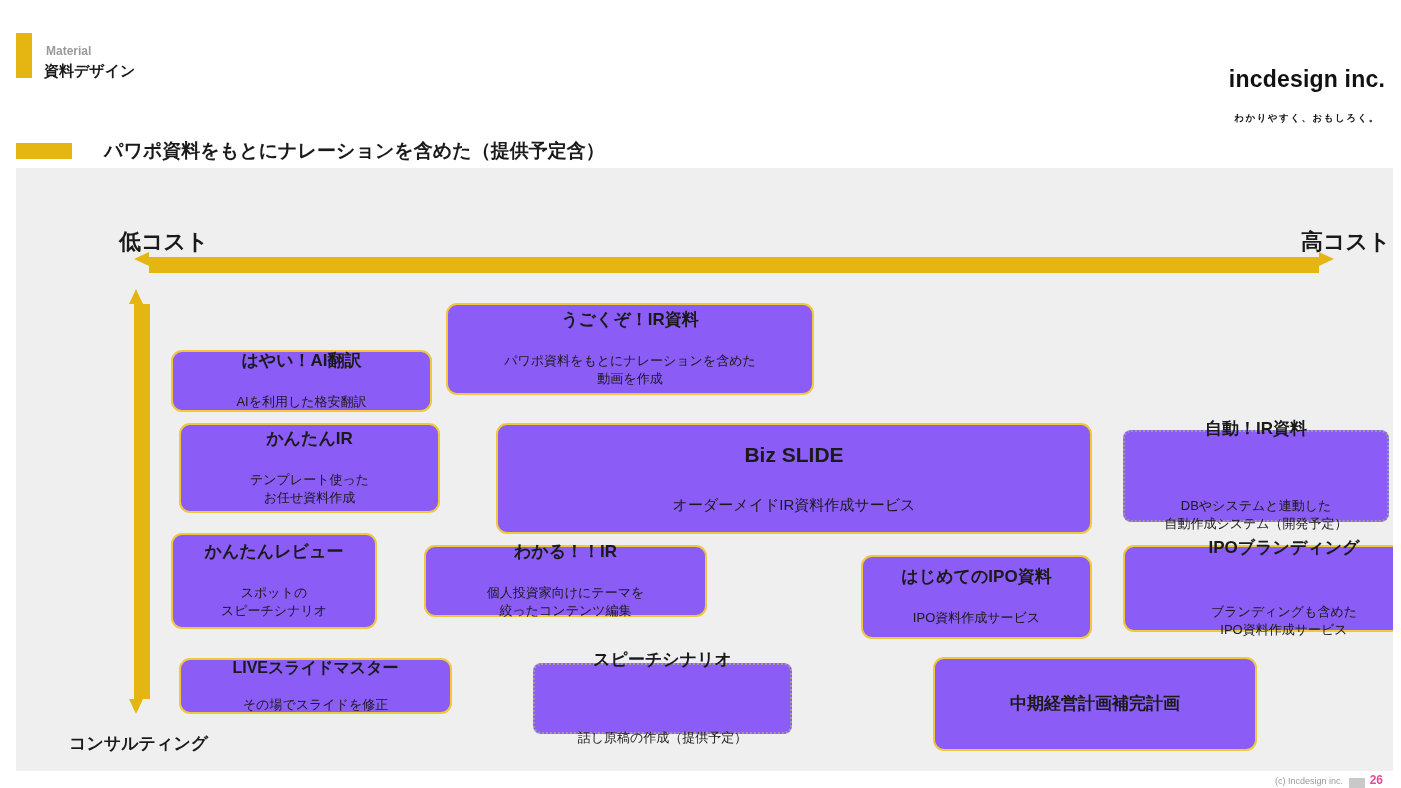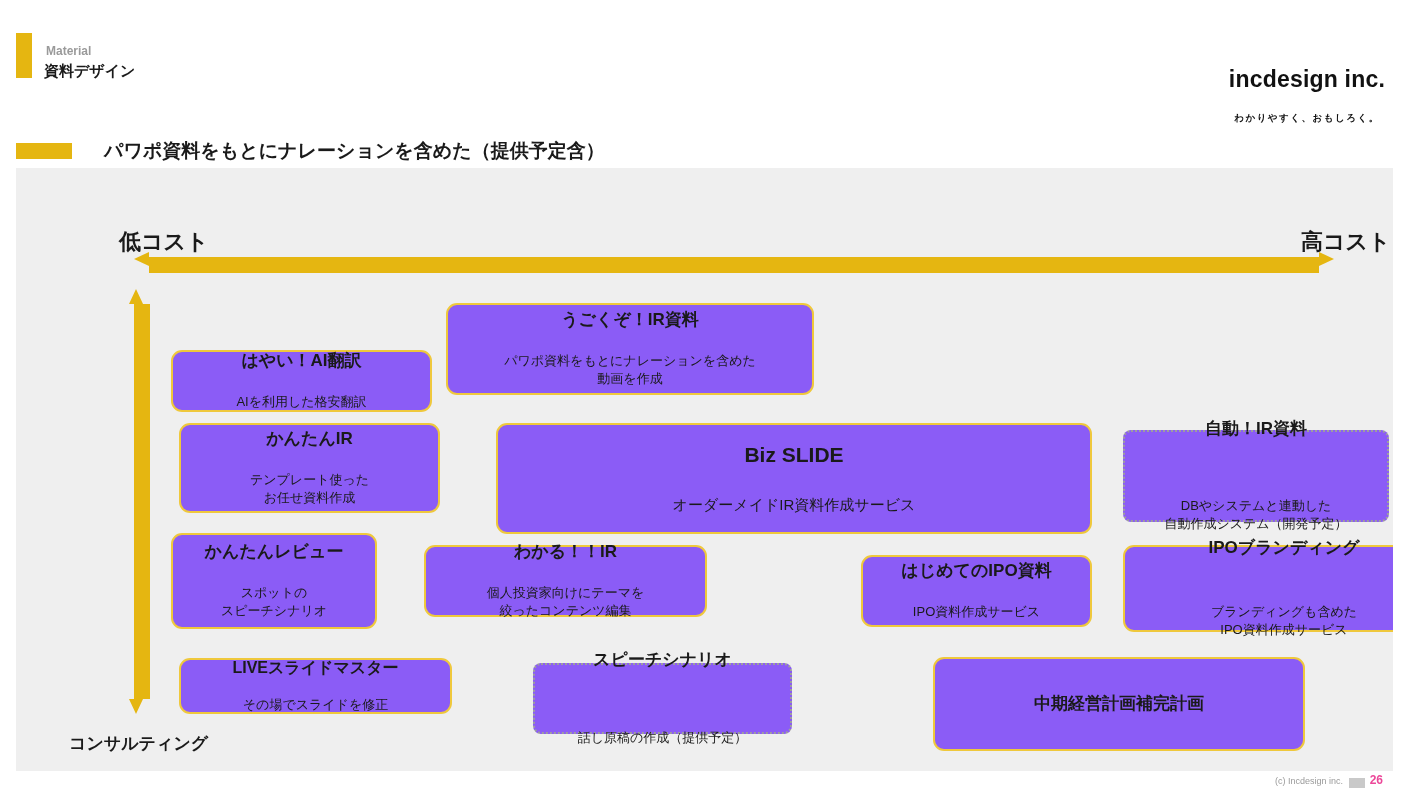--- a/index.html
+++ b/index.html
@@ -56,26 +56,26 @@
   .card.big .s{font-size:15px;}
   .card.dotted{border:2px dotted var(--dotted-border);border-radius:8px;gap:42px;}
 
   .c1{left:155px;top:334px;width:261px;height:62px;}
   .c2{left:430px;top:287px;width:368px;height:92px;}
   .c3{left:155px;top:407px;width:261px;height:90px;margin-left:8px;}
   .c4{left:480px;top:407px;width:596px;height:111px;}
   .c5{left:1107px;top:414px;width:266px;height:92px;}
   .c6{left:155px;top:517px;width:206px;height:96px;}
   .c7{left:408px;top:529px;width:283px;height:72px;}
-  .c8{left:845px;top:539px;width:231px;height:72px;}
+  .c8{left:845px;top:539px;width:231px;height:84px;}
   .c9{left:1107px;top:529px;width:322px;height:87px;gap:28px;}
   .c10{left:163px;top:642px;width:273px;height:56px;gap:2px;}
   .c10 .t{font-size:16px;}
   .c11{left:517px;top:647px;width:259px;height:71px;}
-  .c12{left:917px;top:641px;width:372px;height:94px;}
+  .c12{left:917px;top:641px;width:324px;height:94px;}
 
   
   .footer-copy{position:absolute;right:66px;bottom:10px;font-size:9px;color:#9A9A9A;}
   .footer-div{position:absolute;right:52px;bottom:6px;width:1px;height:20px;background:#C9C9C9;}
   .footer-page{position:absolute;right:26px;bottom:9px;font-size:12px;font-weight:bold;color:#ec4899;}
 </style>
 </head>
 <body>
 
 <div class="page">

